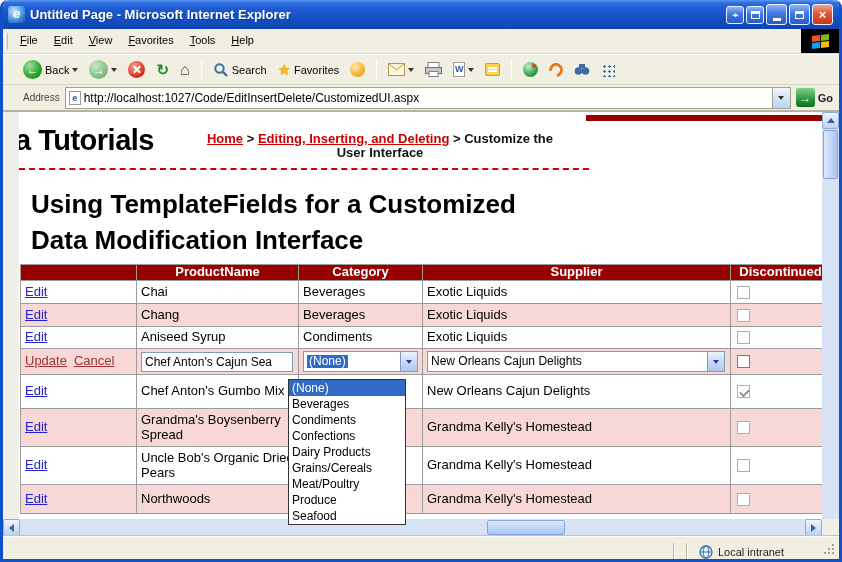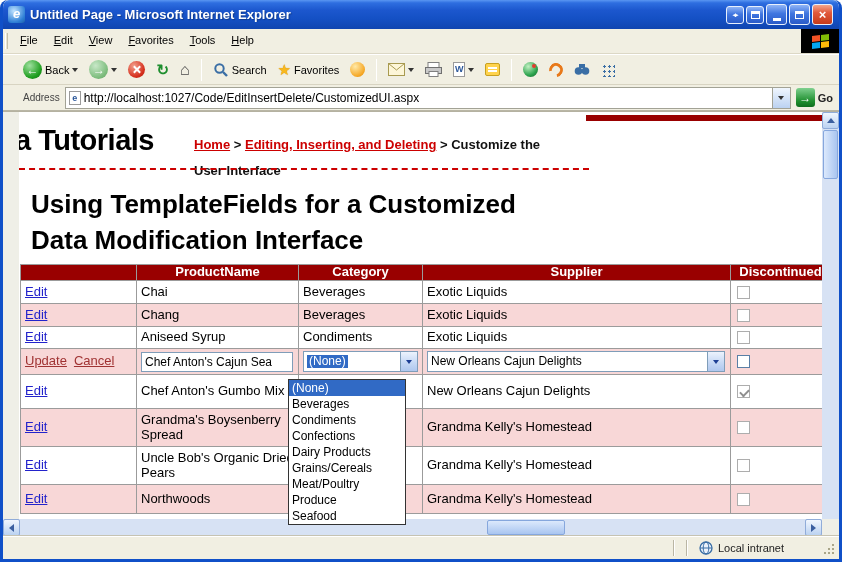--- a/index.html
+++ b/index.html
@@ -78,21 +78,21 @@
   .go-btn{ display:flex; align-items:center; gap:3px; font-size:11px; font-weight:bold; color:#222; }
   .go-ico{ width:19px; height:19px; border-radius:3px; background:linear-gradient(180deg,#7FD08F,#1E8E2E 70%,#0F6E1E);
     color:#fff; font-weight:bold; display:flex; align-items:center; justify-content:center; font-size:12px; }
 
   
   .content{ position:relative; flex:1; background:#EFEFE7; border-top:1px solid #B5B2A1; overflow:hidden; }
   .viewport{ position:absolute; left:16px; top:0; width:819px; height:407px; background:#fff; overflow:hidden; }
 
   .top-rule{ position:absolute; left:567px; top:3px; width:246px; height:6px; background:#990000; }
   .site-title{ position:absolute; left:-4px; top:12px; font-size:29px; font-weight:bold; letter-spacing:-0.5px; color:#000; white-space:nowrap; }
-  .breadcrumb{ position:absolute; left:175px; top:20px; width:372px; font-size:13px; font-weight:bold; line-height:26px; color:#111; }
+  .breadcrumb{ position:absolute; left:175px; top:20px; width:372px; font-size:13px; font-weight:bold; line-height:14px; color:#111;text-align:center; }
   .crumb-link{ color:#CC0000; text-decoration:underline; cursor:pointer; }
   .dashed-divider{ position:absolute; left:0; top:56px; width:570px; border-top:2px dashed #CC0000; }
   .page-heading{ position:absolute; left:12px; top:74px; width:520px; font-size:26px; font-weight:bold; line-height:36px; color:#000; }
 
   
   .grid{ position:absolute; left:1px; top:152px; width:810px; font-size:13px; color:#000;
     border-left:1px solid #9B9B9B; border-top:1px solid #9B9B9B; background:#fff; }
   .tr{ display:grid; grid-template-columns:116px 162px 124px 308px 100px; }
   .td{ border-right:1px solid #9B9B9B; border-bottom:1px solid #9B9B9B; padding:1px 4px;
     display:flex; align-items:center; overflow:hidden; line-height:1.15; }
@@ -134,21 +134,21 @@
   .tri-u{ width:0;height:0;border-left:4px solid transparent;border-right:4px solid transparent;border-bottom:5px solid #3B5FA0; }
   .tri-d{ width:0;height:0;border-left:4px solid transparent;border-right:4px solid transparent;border-top:5px solid #3B5FA0; }
   .h-thumb{ position:absolute; left:484px; top:1px; width:78px; height:15px; border:1px solid #86A7DD; border-radius:2px;
     background:linear-gradient(180deg,#DCE9FC,#A9C5F0); }
   .v-thumb{ position:absolute; left:1px; top:18px; width:15px; height:49px; border:1px solid #86A7DD; border-radius:2px;
     background:linear-gradient(90deg,#DCE9FC,#A9C5F0); }
   .sc-corner{ position:absolute; left:819px; top:407px; width:17px; height:17px; background:#EFEFE7; }
 
   
   .statusbar{ height:24px; flex:0 0 24px; background:#F1EFE2; border-top:1px solid #C6C3B2; box-shadow:inset 0 1px 0 #fff;
-    display:flex; align-items:center; padding:0 20px 0 8px; position:relative; font-size:11px; color:#222; }
+    display:flex; align-items:flex-end; padding:0 20px 0 8px; position:relative; font-size:11px; color:#222; }
   .status-sep{ width:1px; height:16px; background:#BAB6A4; box-shadow:1px 0 0 #fff; margin:0 6px; }
   .zone{ display:flex; align-items:center; gap:5px; margin-left:6px; min-width:120px; }
   .grip{ position:absolute; right:5px; bottom:5px; width:2px; height:2px; background:#A9A588;
     box-shadow:-4px 0 0 #A9A588, 0 -4px 0 #A9A588, -8px 0 0 #A9A588, -4px -4px 0 #A9A588, 0 -8px 0 #A9A588; }
   .spacer{ flex:1; }
 </style>
 </head>
 <body>
 
 <div class="window">

